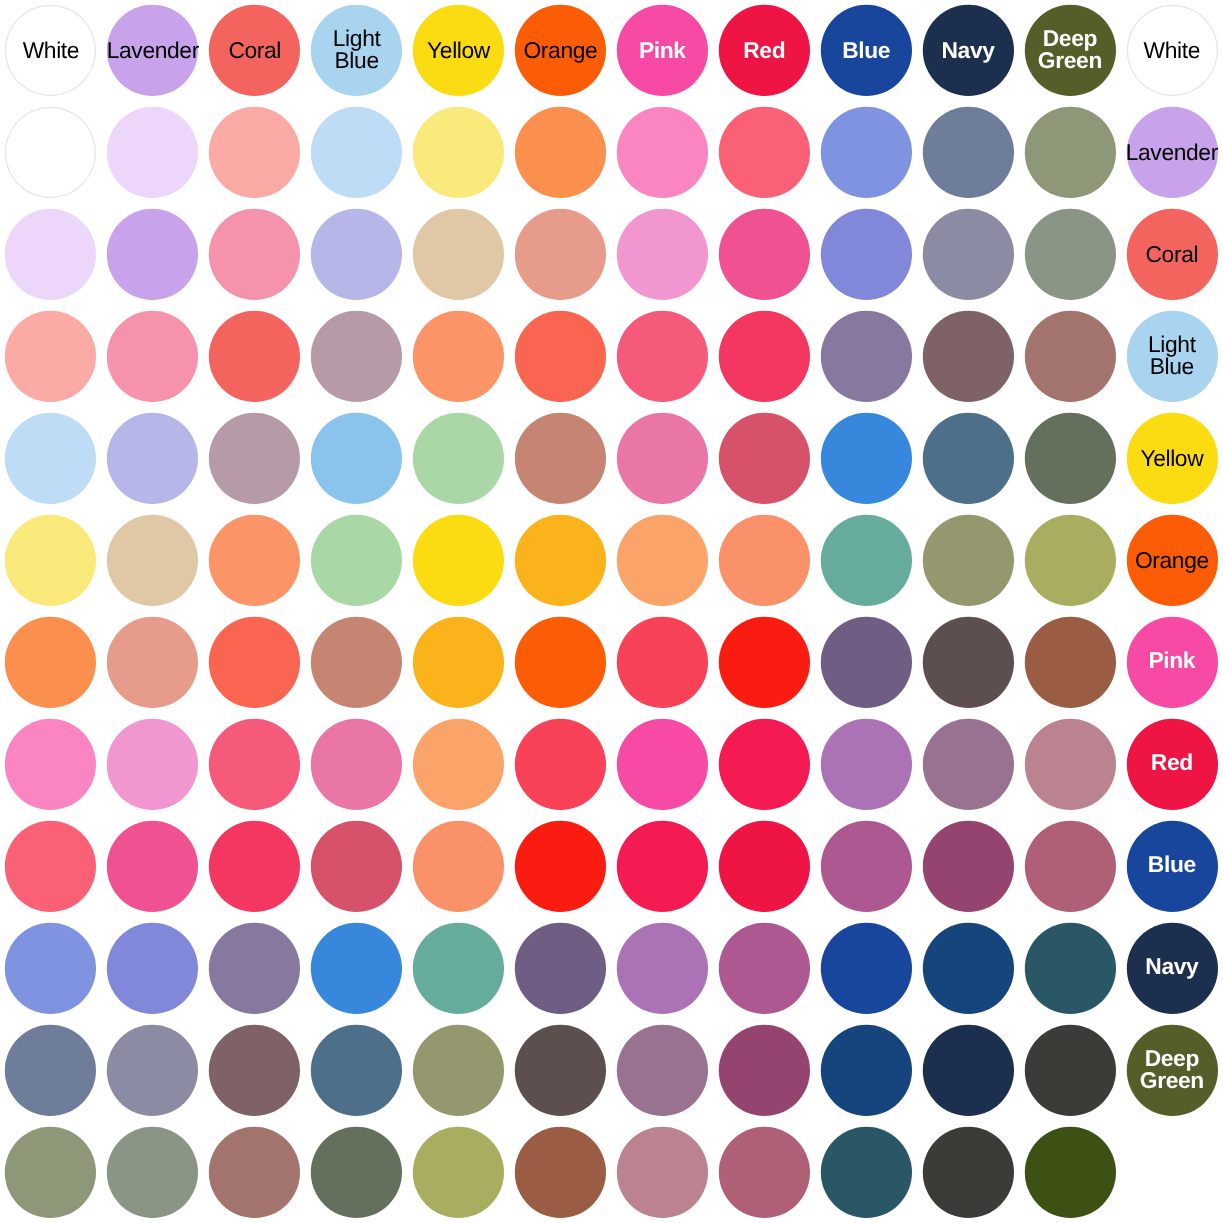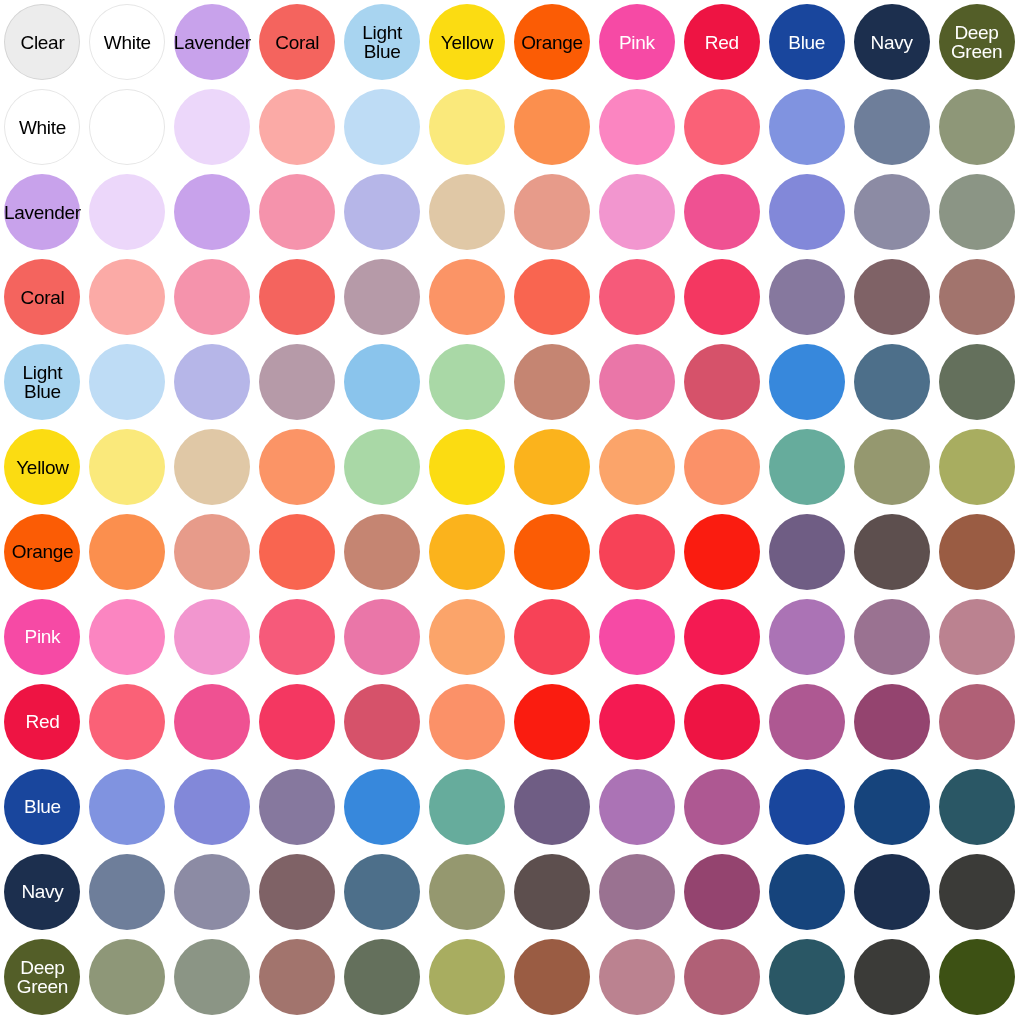--- a/index.html
+++ b/index.html
@@ -49,33 +49,28 @@
     line-height: 19px;
     text-align: center;
     letter-spacing: -0.3px;
     white-space: pre-line;
     z-index: 3;
     position: relative;
     pointer-events: none;
     font-family: "Liberation Sans", sans-serif;
   }
   .label.dark  { color: #000000; }
-  .label.light { color: #ffffff; }
+  .label.light { color: #ffffff; font-weight: bold; }
   .label.wide  { width: 110px; }
 </style>
 </head>
 <body>
 
 <div id="grid">
     <div class="cell">
-      <div class="swatch outlined" title="#ececec" style="background: rgb(236, 236, 236);">
-        <span class="label dark">Clear</span>
-      </div>
-    </div>
-    <div class="cell">
       <div class="swatch outlined" title="#ffffff" style="background: rgb(255, 255, 255);">
         <span class="label dark">White</span>
       </div>
     </div>
     <div class="cell">
       <div class="swatch" title="#c8a2eb" style="background: rgb(200, 162, 235);">
         <span class="label dark wide">Lavender</span>
       </div>
     </div>
     <div class="cell">

